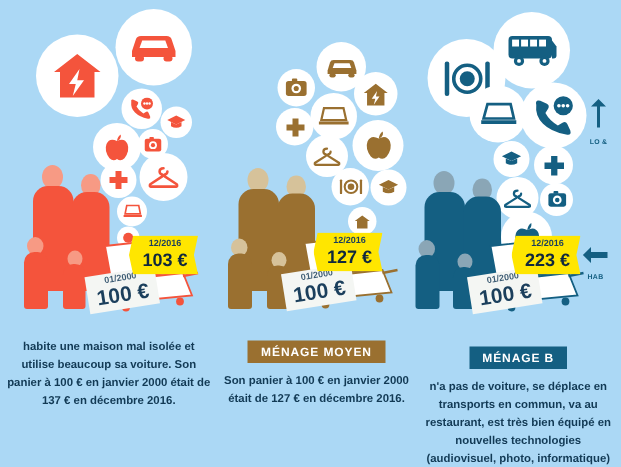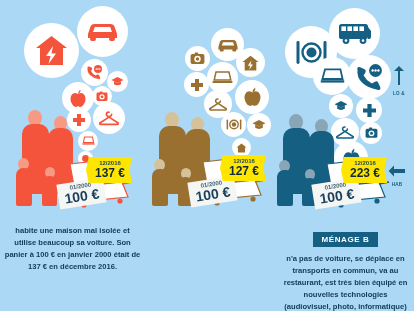--- a/index.html
+++ b/index.html
@@ -185,21 +185,21 @@
           <path d="M60 32 L70 30" stroke="#f4543c" stroke-width="1.6"></path>
         </svg>
       </div>
 
       <div class="tag-white" style="left:58px;top:181px;">
         <span class="date">01/2000</span>
         <span class="amt">100 €</span>
       </div>
       <div class="tag-yellow" style="left:86px;top:157px;">
         <span class="date">12/2016</span>
-        <span class="amt">137 €</span>
+        <span class="amt">103 €</span>
       </div>
     </div>
 
     <div class="caption" style="top:219px;">
       <div class="desc">habite une maison mal isolée et utilise beaucoup sa voiture. Son panier à 100 € en janvier 2000 était de 137 € en décembre 2016.</div>
     </div>
   </div>
 
   <div class="col col-m">
     <div class="scene">
@@ -295,26 +295,30 @@
           <circle cx="22" cy="53" r="2.6" fill="#9a7030"></circle>
           <circle cx="58" cy="49" r="2.6" fill="#9a7030"></circle>
           <path d="M60 32 L70 30" stroke="#9a7030" stroke-width="1.6"></path>
         </svg>
       </div>
 
       <div class="tag-white" style="left:44px;top:179px;">
         <span class="date">01/2000</span>
         <span class="amt">100 €</span>
       </div>
-      <div class="tag-yellow" style="left:75px;top:155px;">
+      <div class="tag-yellow" style="left:64px;top:155px;">
         <span class="date">12/2016</span>
         <span class="amt">127 €</span>
       </div>
     </div>
 
+    <div class="caption" style="top:224px;">
+      <span class="badge badge-m">MÉNAGE MOYEN</span>
+      <div class="desc">Son panier à 100 € en janvier 2000 était de 127 € en décembre 2016.</div>
+    </div>
   </div>
 
   <div class="col col-b">
     <div class="scene">
 
       <div class="bub" style="left:8px;top:26px;width:52px;height:52px;">
         <svg width="33" height="27" viewBox="0 0 33 27" aria-hidden="true">
           <circle cx="16.5" cy="13.5" r="9" fill="none" stroke="#145f82" stroke-width="2.4"></circle>
           <circle cx="16.5" cy="13.5" r="5" fill="#145f82"></circle>
           <rect x="1.5" y="2" width="3" height="23" rx="1.4" fill="#145f82"></rect>

